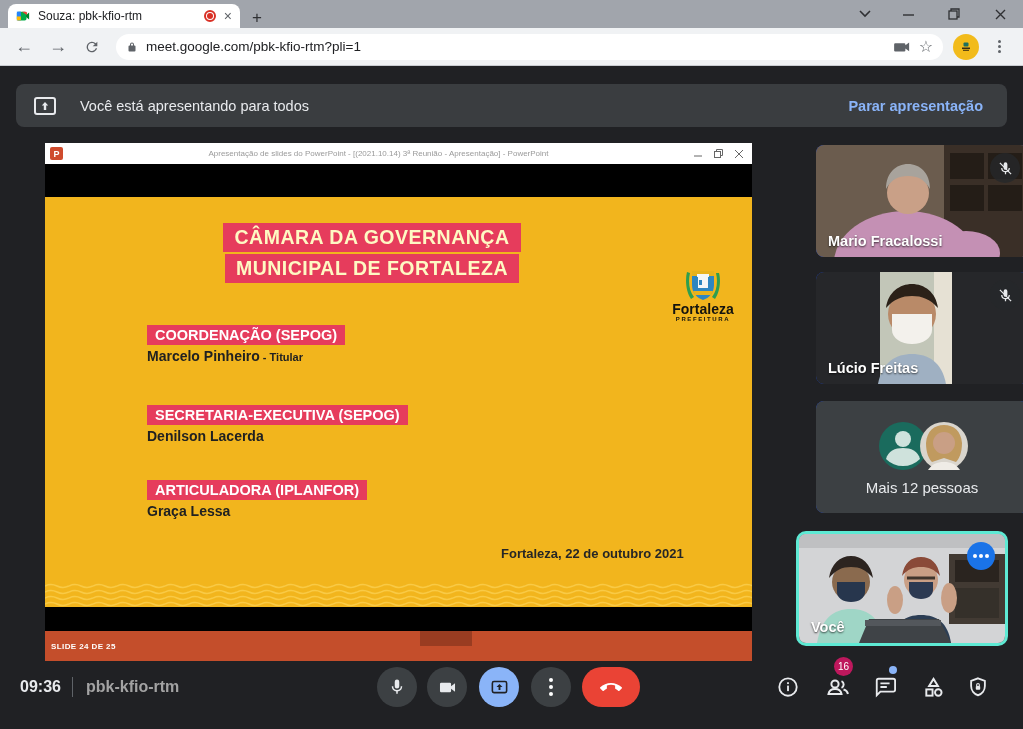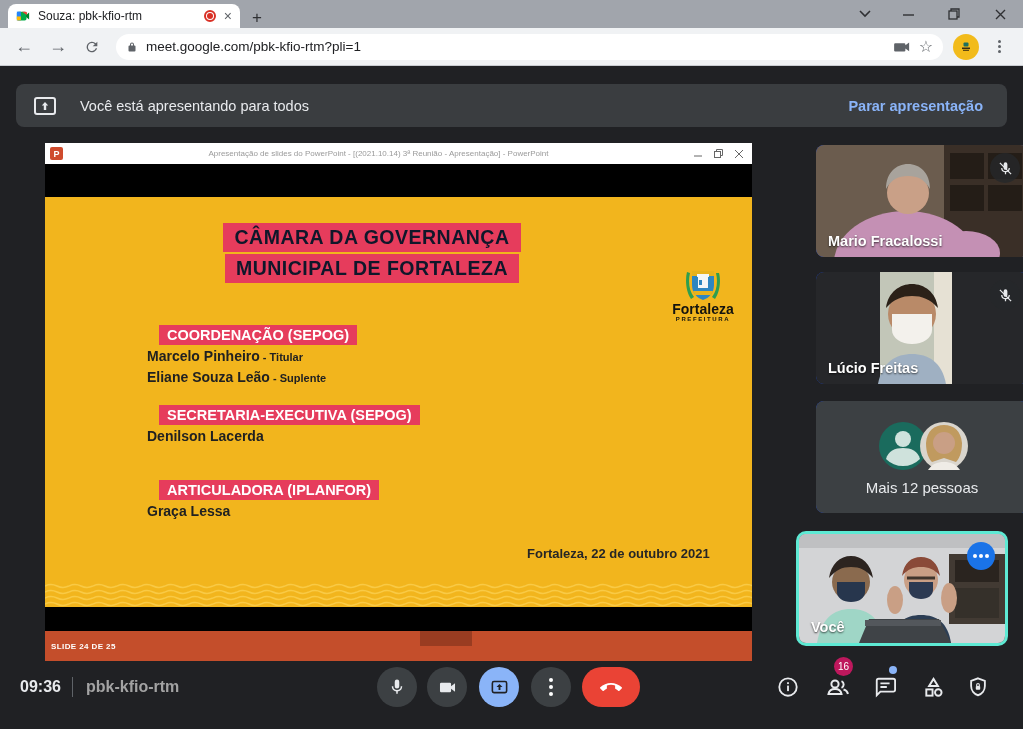--- a/index.html
+++ b/index.html
@@ -32,22 +32,22 @@
 
   
   .pptwin{left:45px;top:143px;width:707px;height:503px;background:#000;}
   .ppt-titlebar{left:0;top:0;width:707px;height:21px;background:#ffffff;display:flex;align-items:center;padding:0 5px;gap:6px;}
   .ppt-title{flex:1;text-align:center;font-size:8px;color:#9a9a9a;white-space:nowrap;overflow:hidden;}
   .ppt-ctl{display:flex;gap:12px;align-items:center;color:#666;font-size:9px;padding-right:4px;}
   .ppt-ico{width:13px;height:13px;background:#cf4b2d;border-radius:2px;color:#fff;font-size:9px;font-weight:bold;
            display:flex;align-items:center;justify-content:center;}
   .slide{left:0;top:54px;width:707px;height:386px;background:#f2b51d;}
   .titleblock{left:117px;top:25px;width:420px;text-align:center;}
-  .hl{display:inline-block;background:#e63c5c;color:#0f172a;font-weight:bold;font-size:19.5px;padding:3px 11px;margin:1px 0;letter-spacing:.5px;}
-  .sec-h{display:inline-block;background:#e63c5c;color:#fff;font-weight:bold;font-size:14.5px;padding:2px 8px;margin-left:12px;}
+  .hl{display:inline-block;background:#e63c5c;color:#fef9c3;font-weight:bold;font-size:19.5px;padding:3px 11px;margin:1px 0;letter-spacing:.5px;}
+  .sec-h{display:inline-block;background:#e63c5c;color:#fff;font-weight:bold;font-size:14.5px;padding:2px 8px;}
   .nmline{font-size:14px;font-weight:bold;color:#212121;line-height:18px;margin-top:2px;}
   .sfx{font-size:11px;font-weight:bold;color:#212121;}
   .slide-date{font-size:13px;font-weight:bold;color:#262626;}
   .logo{left:616px;top:70px;width:84px;text-align:center;}
   .logo-name{font-size:14px;font-weight:bold;color:#14140f;line-height:13px;}
   .logo-sub{font-size:6px;font-weight:bold;color:#14140f;letter-spacing:1.6px;}
   .wavy{left:0;top:440px;width:707px;height:24px;}
   .blackband2{left:0;top:464px;width:707px;height:24px;background:#000;}
   .orangebar{left:0;top:488px;width:707px;height:30px;background:#c44e2b;color:#fff;font-size:8px;font-weight:bold;
              display:flex;align-items:center;padding-left:6px;letter-spacing:.4px;}
@@ -212,34 +212,33 @@
           <path d="M30 6c2 8 1 18-4 24l3 2c5-7 6-19 4-26z" fill="#2e9e4f"></path>
           <path d="M7 24h20l-2 4H9z" fill="#e8b21c"></path>
         </svg>
         <div class="logo-name">Fortaleza</div>
         <div class="logo-sub">PREFEITURA</div>
       </div>
 
       <div class="abs" style="left:102px;top:128px;">
         <span class="sec-h">COORDENAÇÃO (SEPOG)</span>
         <div class="nmline"><span>Marcelo Pinheiro</span><span class="sfx"> - Titular</span></div>
-        <div class="nmline"><span>Eliane Souza Leão</span><span class="sfx"> - Suplente</span></div>
       </div>
 
       <div class="abs" style="left:102px;top:208px;">
         <span class="sec-h">SECRETARIA-EXECUTIVA (SEPOG)</span>
         <div class="nmline"><span>Denilson Lacerda</span></div>
       </div>
 
       <div class="abs" style="left:102px;top:283px;">
         <span class="sec-h">ARTICULADORA (IPLANFOR)</span>
         <div class="nmline"><span>Graça Lessa</span></div>
       </div>
 
-      <div class="abs slide-date" style="left:482px;top:349px;">Fortaleza, 22 de outubro 2021</div>
+      <div class="abs slide-date" style="left:456px;top:349px;">Fortaleza, 22 de outubro 2021</div>
     </div>
 
     <div class="abs wavy">
       <svg width="707" height="24">
         <defs>
           <pattern id="wv" width="24" height="6" patternUnits="userSpaceOnUse">
             <path d="M0 3 Q6 0 12 3 T24 3" fill="none" stroke="#f9ca45" stroke-width="1.5"></path>
           </pattern>
         </defs>
         <rect width="707" height="24" fill="#f2b51d"></rect>

